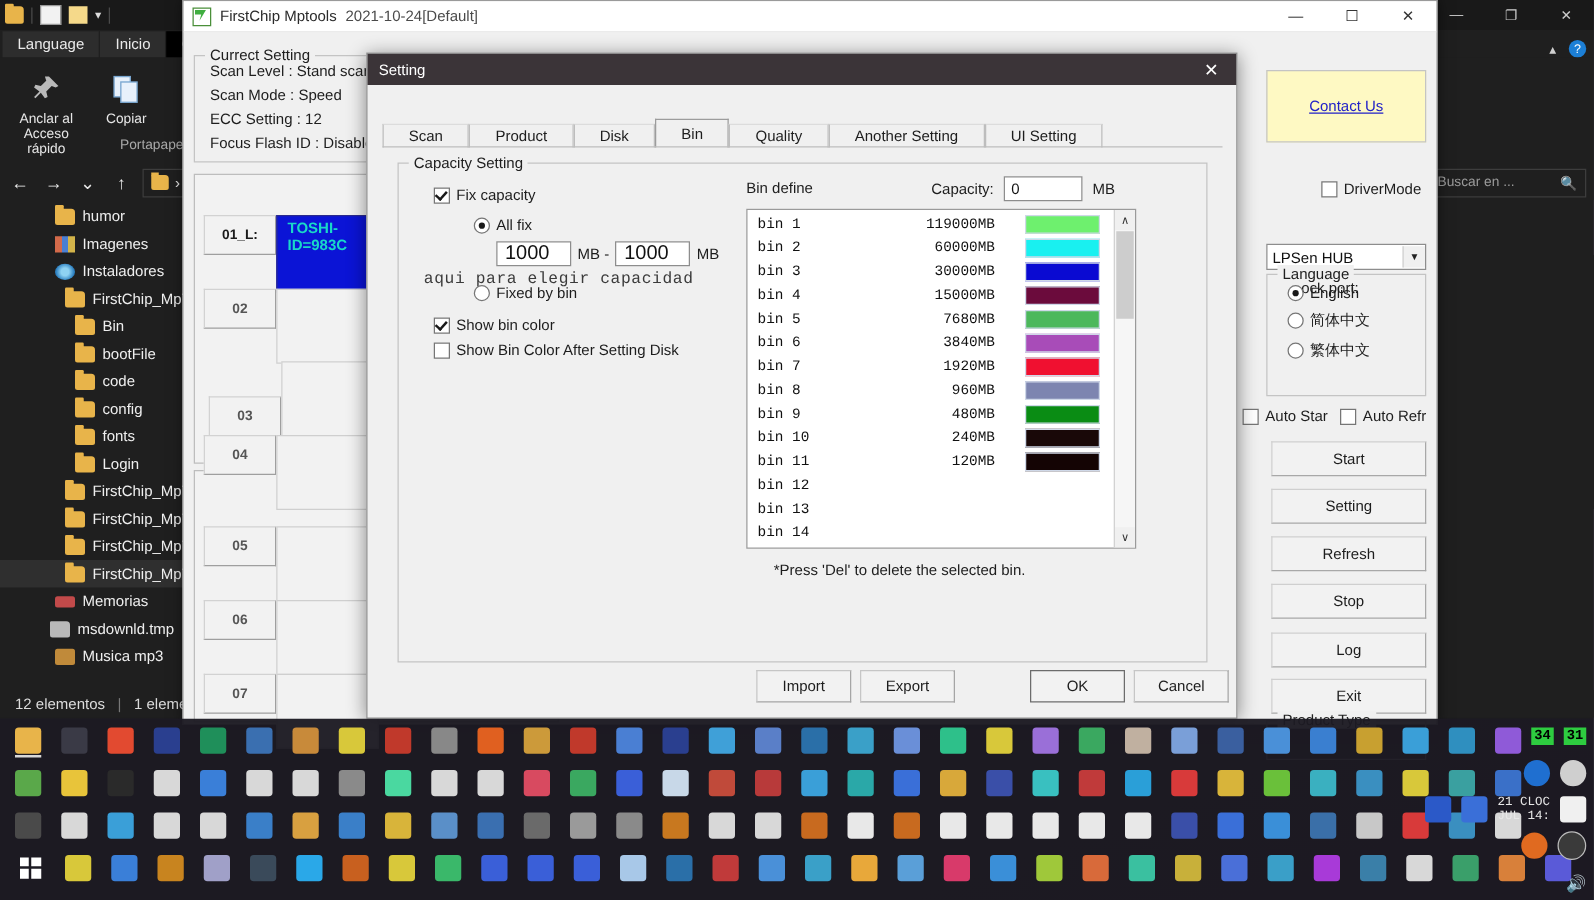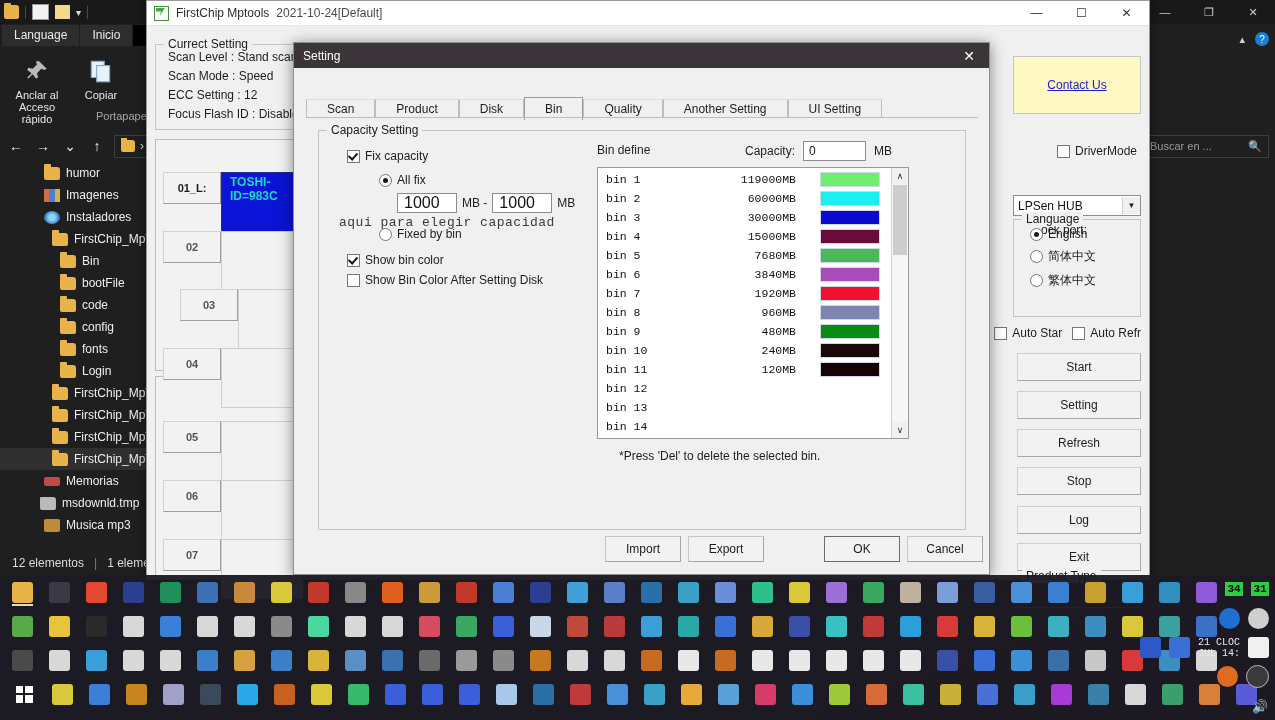--- a/index.html
+++ b/index.html
@@ -126,21 +126,21 @@
   #prodtype{position:absolute;right:8px;top:550px;width:126px;height:30px;border:1px solid #c4c4c4;}
 
   
   #dlg{position:absolute;left:293px;top:42px;width:695px;height:531px;background:#f0f0f0;border:1px solid #8e8e8e;
        box-shadow:0 2px 14px rgba(0,0,0,.45);}
   .dlg-title{height:25px;background:#3b3438;display:flex;align-items:center;padding-left:9px;color:#fff;font-size:12px;}
   .dlg-close{margin-left:auto;width:40px;height:25px;display:flex;align-items:center;justify-content:center;
              color:#fff;font-size:14px;}
   .dlg-inner{position:relative;height:506px;}
 
-  .tabstrip{position:absolute;left:12px;top:30px;width:672px;height:20px;display:flex;align-items:center;}
+  .tabstrip{position:absolute;left:12px;top:30px;width:672px;height:20px;display:flex;align-items:flex-end;}
   .tab{height:18px;padding:0 20px;display:flex;align-items:center;font-size:12px;color:#1d1d1d;
        border-left:1px solid #bdbdbd;border-right:1px solid #bdbdbd;border-top:1px solid #dcdcdc;background:#f0f0f0;}
   .tab.active{height:22px;background:#f0f0f0;border-top:1px solid #9c9c9c;border-left:1px solid #9c9c9c;
               border-right:1px solid #9c9c9c;font-weight:normal;}
   .tabline{position:absolute;left:12px;top:49px;width:672px;height:1px;background:#bdbdbd;}
 
   #cap-grp{position:absolute;left:24px;top:62px;width:646px;height:398px;border:1px solid #c4c4c4;}
 
   #fixcap{position:absolute;left:28px;top:18px;}
   #allfix{position:absolute;left:60px;top:42px;}
@@ -384,21 +384,21 @@
             <div class="slot-btn on">01_L:</div>
             <div class="slot-disp active">
               <div>TOSHI-</div>
               <div>ID=983C</div>
             </div>
           </div>
           <div class="slot-row" style="left: 16px; top: 205px;">
             <div class="slot-btn">02</div>
             <div class="slot-disp"></div>
           </div>
-          <div class="slot-row" style="left: 33px; top: 263px;">
+          <div class="slot-row" style="left: 20px; top: 263px; align-items: flex-end;">
             <div class="slot-btn">03</div>
             <div class="slot-disp"></div>
           </div>
           <div class="slot-row" style="left: 16px; top: 322px;">
             <div class="slot-btn">04</div>
             <div class="slot-disp"></div>
           </div>
           <div class="slot-row" style="left: 16px; top: 395px;">
             <div class="slot-btn">05</div>
             <div class="slot-disp"></div>

